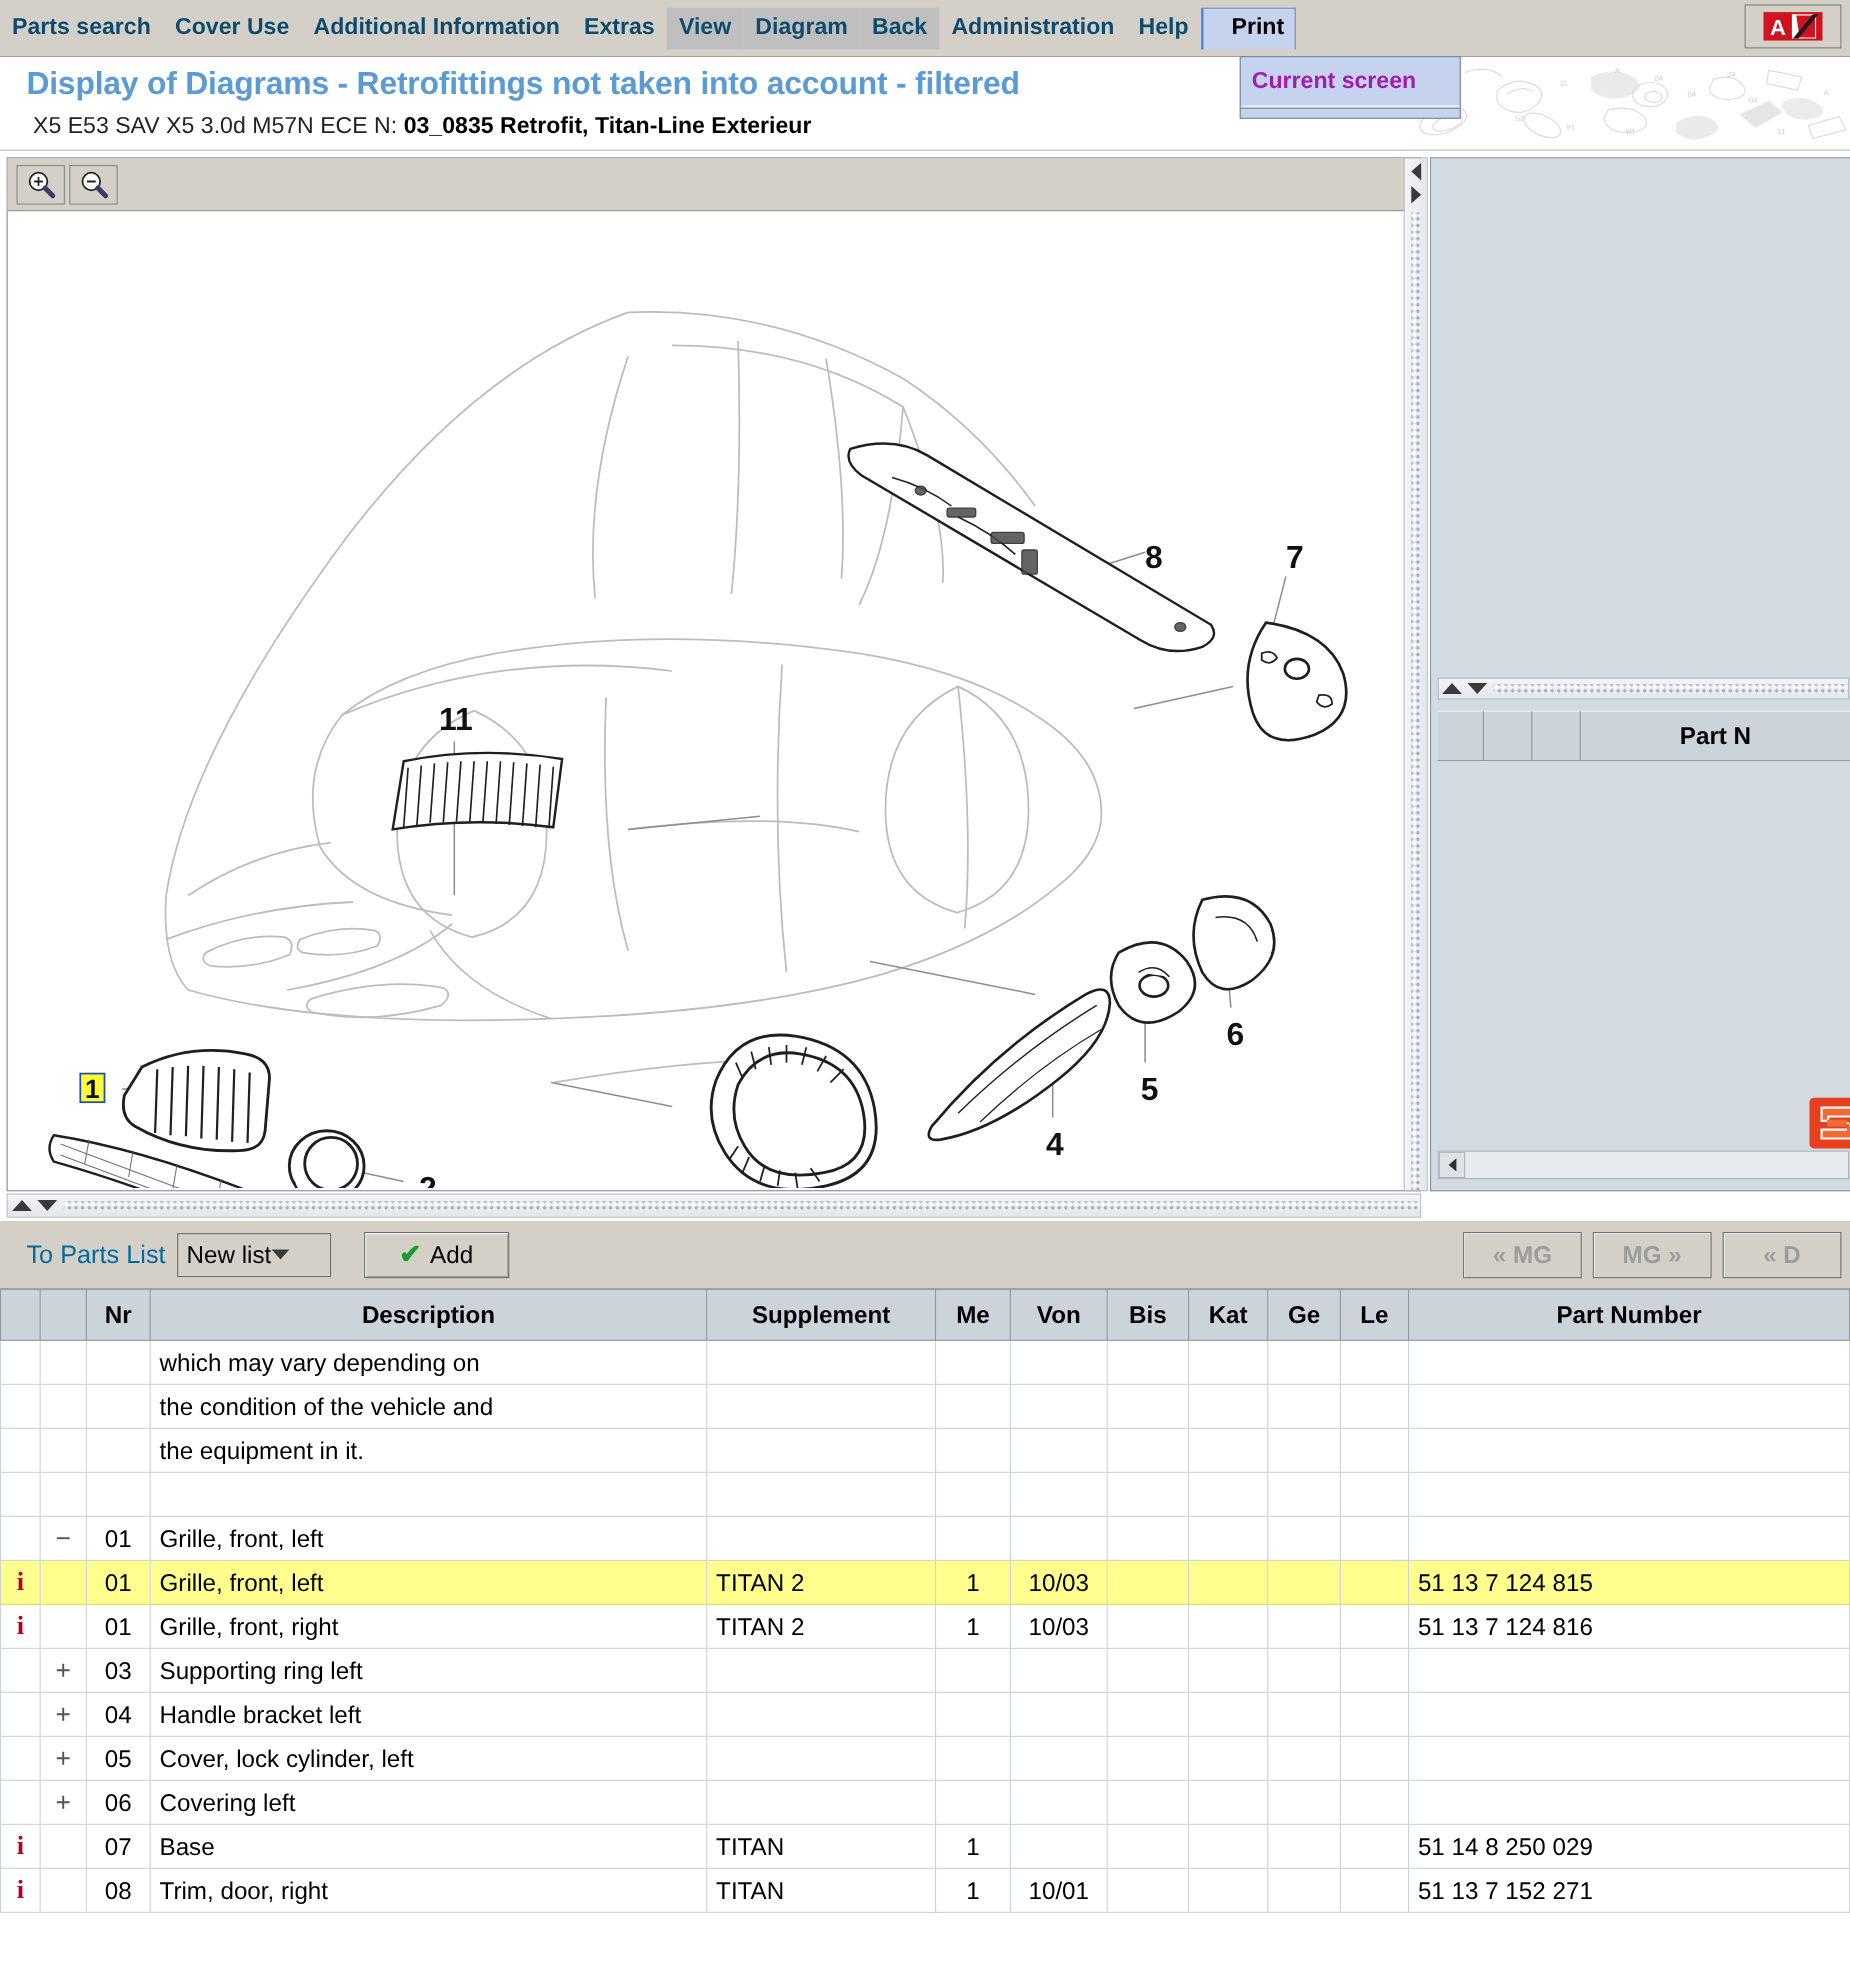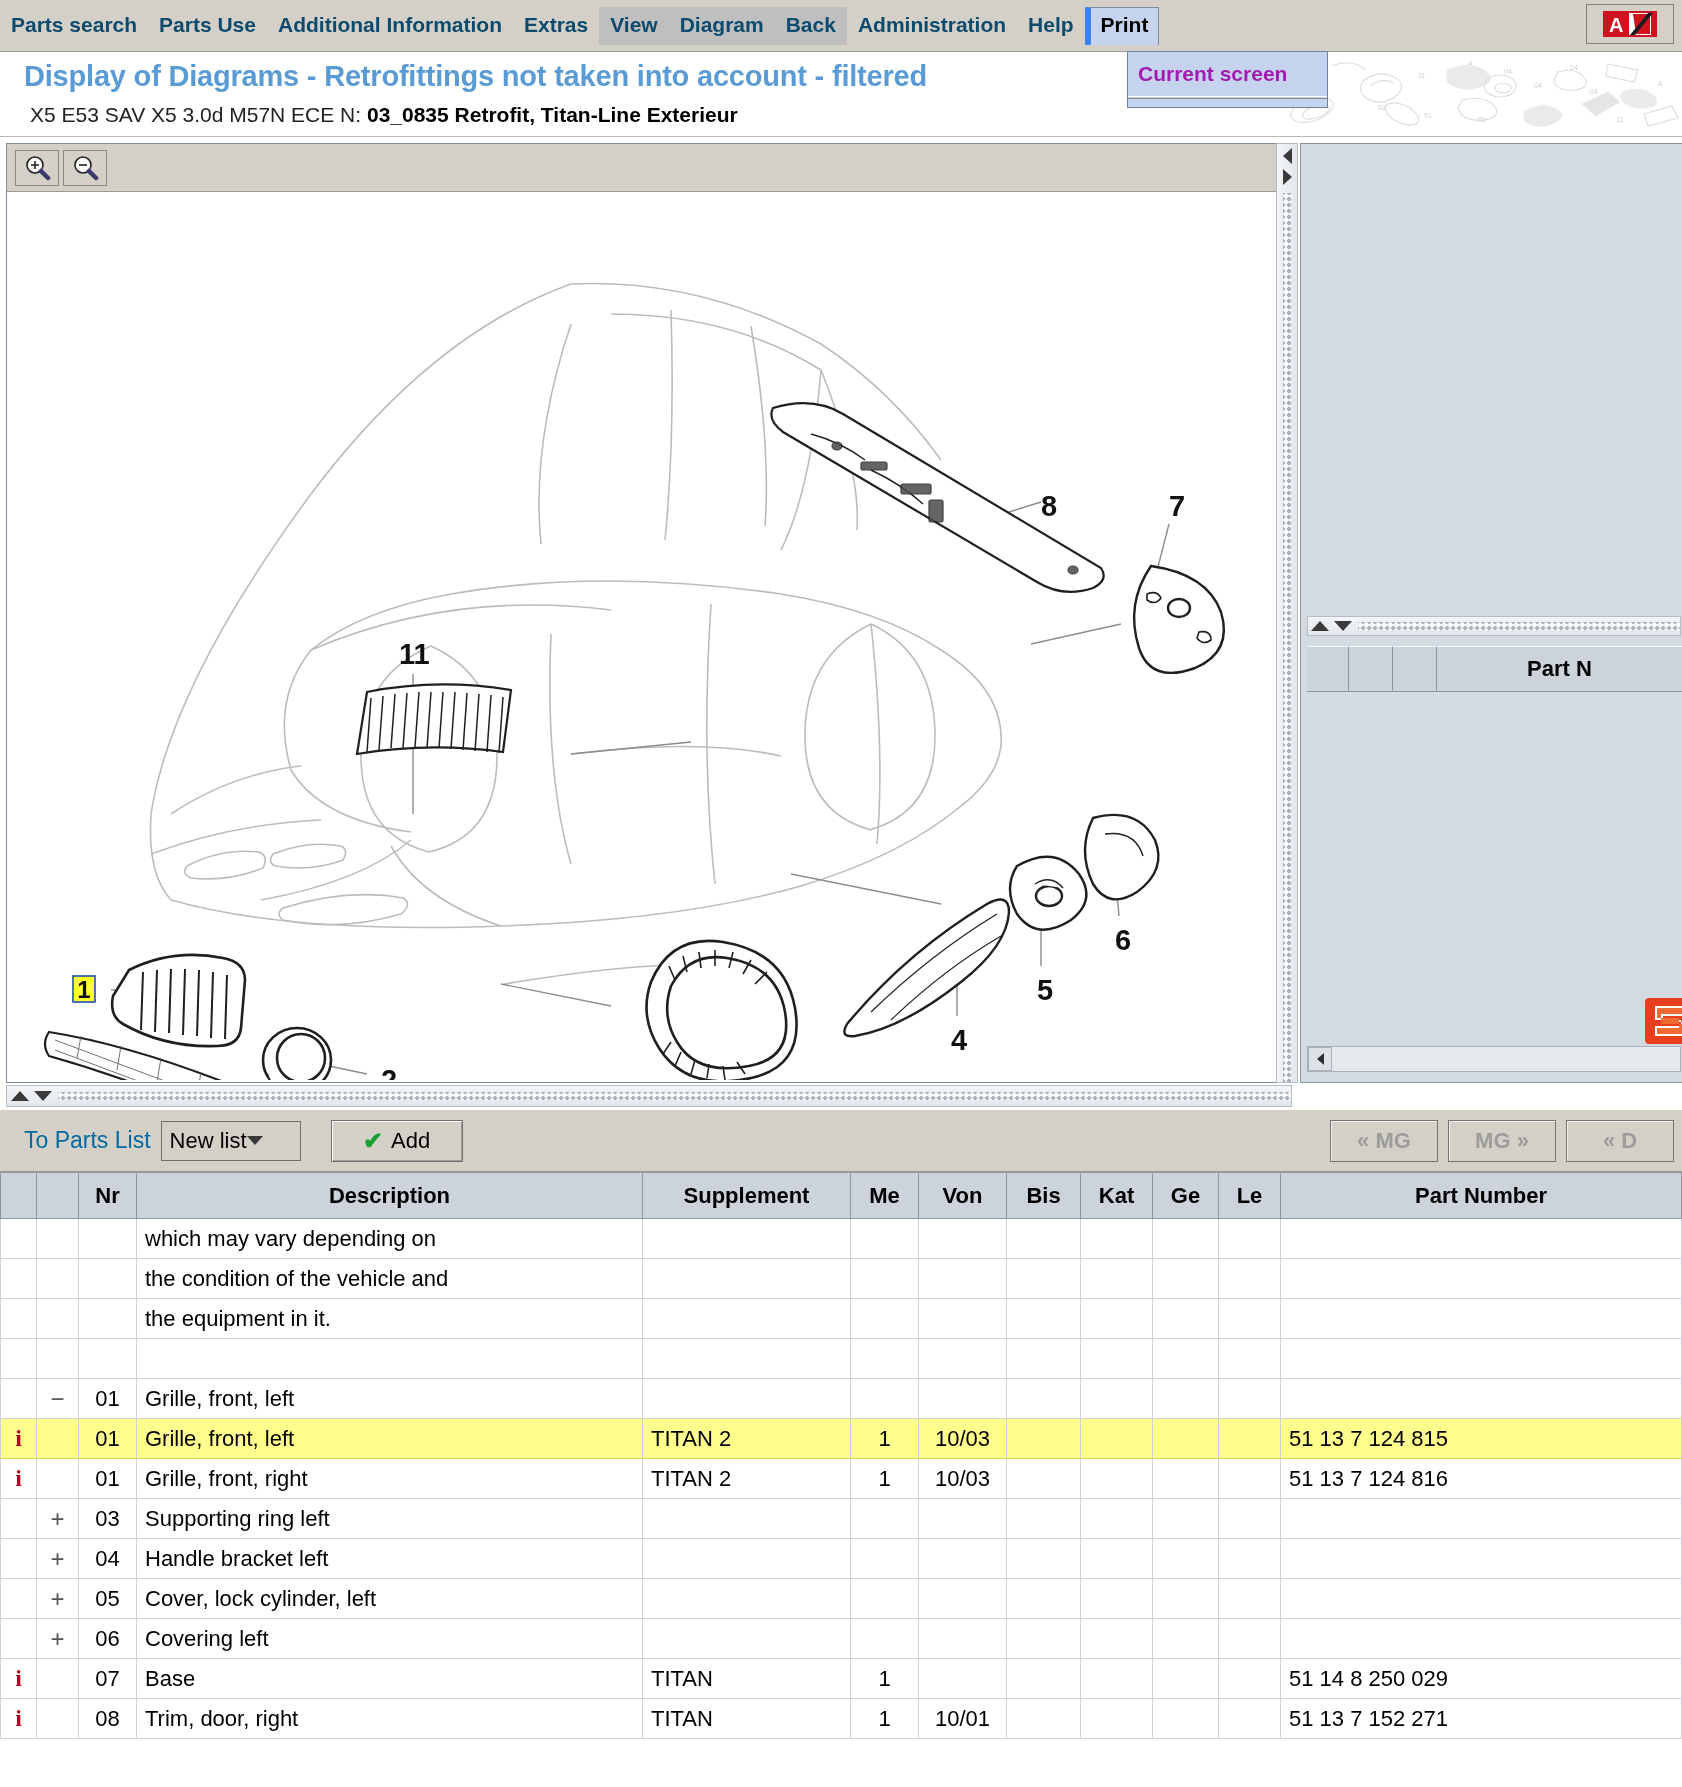--- a/index.html
+++ b/index.html
@@ -23,24 +23,24 @@
   .menubar .mi {
     font-size: 21px; font-weight: bold; color:#0c4a6e;
     padding: 5px 11px 7px 11px;
     line-height: 26px;
     white-space: nowrap;
     cursor: default;
   }
   .menubar .mi.grouped { background:#bfbfbf; }
   .menubar .mi.active {
     background:#c5d3ef;
-    border-left:6px solid #3b82f6;
+    border-left:2px solid #3b82f6;
     border-right:1px solid #7a8ca8;
     border-top:1px solid #7a8ca8;
-    padding: 4px 10px 7px 10px;
+    padding: 4px 10px 7px 26px;
     color:#000;
   }
   .logo-btn {
     position:absolute; right:8px; top:4px;
     width:88px; height:40px;
     background:#d4d0c8;
     border:1px solid #808080;
     display:flex; align-items:center; justify-content:center;
   }
   .logo-glyph { width:54px; height:26px; display:block; }
@@ -232,21 +232,21 @@
   .c-pn   { width:auto; text-align:left; padding-left:16px; }
   .infoi { color:#b50021; font-weight:bold; font-size:24px; font-family:"Liberation Serif", serif; }
 </style>
 </head>
 <body>
 
 <div id="app">
 
   <div class="menubar">
     <div class="mi">Parts search</div>
-    <div class="mi">Parts Use</div>
+    <div class="mi">Cover Use</div>
     <div class="mi">Additional Information</div>
     <div class="mi">Extras</div>
     <div class="mi grouped">View</div>
     <div class="mi grouped">Diagram</div>
     <div class="mi grouped">Back</div>
     <div class="mi">Administration</div>
     <div class="mi">Help</div>
     <div class="mi active">Print</div>
 
     <div class="logo-btn">

